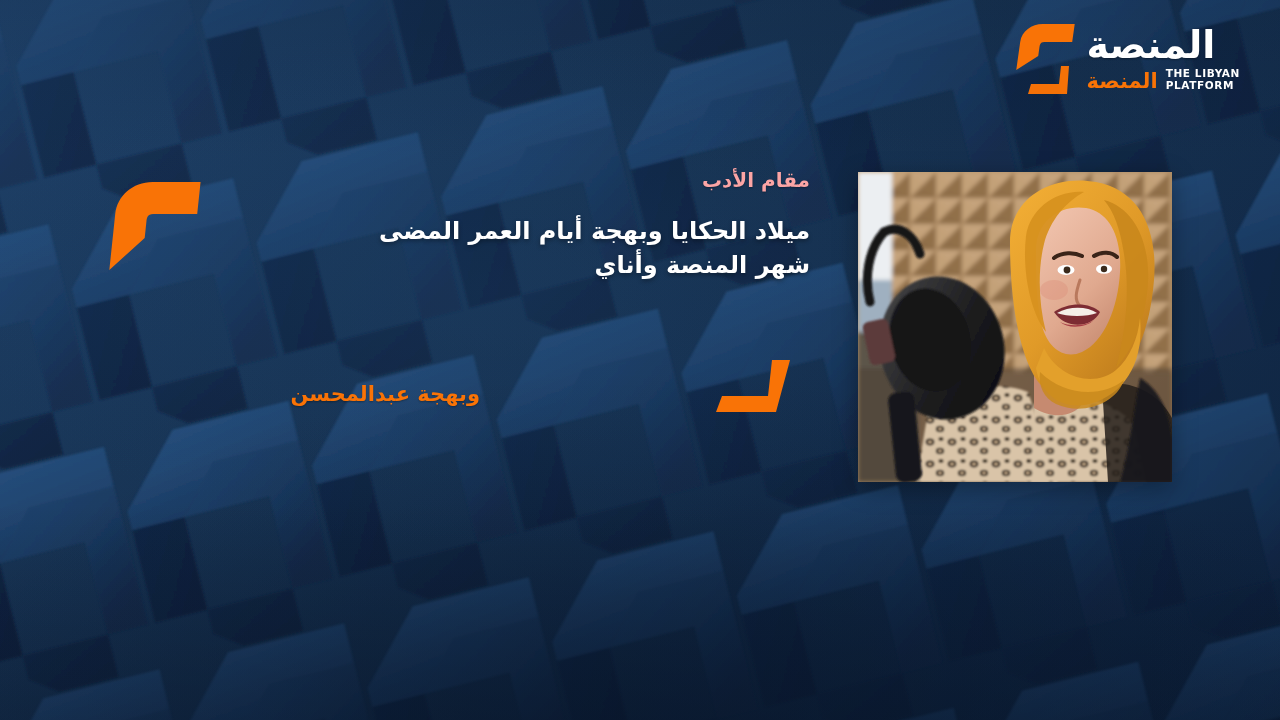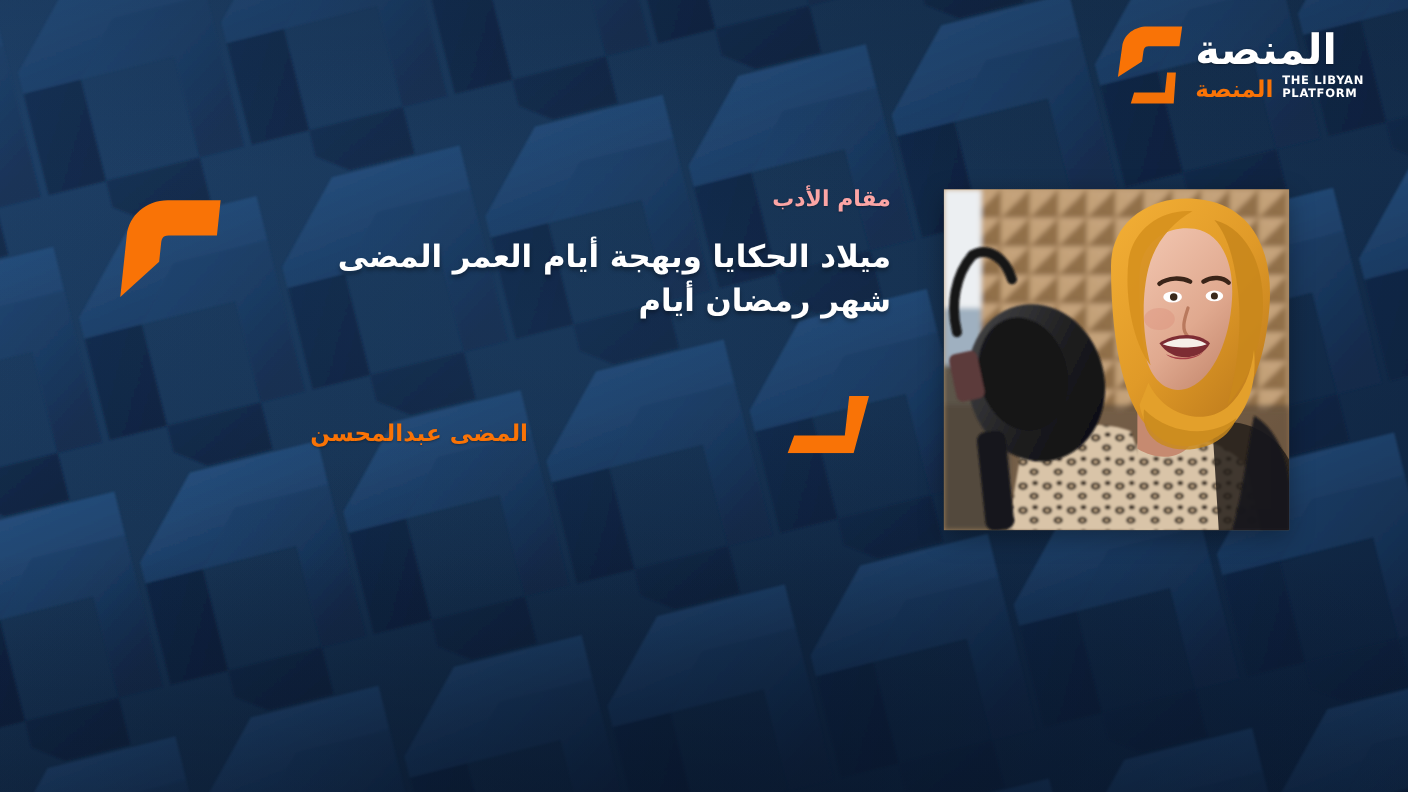--- a/index.html
+++ b/index.html
@@ -75,21 +75,21 @@
   .content{
     position:absolute; right:470px; top:168px;
     width:640px; text-align:right; direction:rtl;
   }
   .kicker{
     font-size:20px; font-weight:bold; color:#fca5a5;
     letter-spacing:0; margin-bottom:22px;
     text-shadow:0 1px 2px rgba(0,0,0,.3);
   }
   .title{
-    font-size:28px; font-weight:bold; color:#ffffff;
+    font-size:24px; font-weight:bold; color:#ffffff;
     line-height:1.42; letter-spacing:-0.2px;
     text-shadow:0 2px 4px rgba(0,0,0,.35);
   }
   .title .l2{ display:block; }
 
   .author{
     position:absolute; right:800px; top:382px;
     width:300px; text-align:right; direction:rtl;
     font-size:21px; font-weight:bold; color:#f97306;
     text-shadow:0 1px 2px rgba(0,0,0,.3);
@@ -191,25 +191,25 @@
     <svg class="logo-mark" viewBox="0 0 70 74">
       <path d="M10 48 L10 20 C10 9 19 2 30 2 L62 2 L62 20 L34 20 C30 20 30 23 30 26 L30 34 L10 48 Z" fill="#f97306" transform="skewX(-8) translate(6,0)"></path>
       <path d="M62 44 L54 44 L52 62 L24 62 L21 72 L60 72 Z" fill="#f97306" opacity=".98"></path>
     </svg>
   </div>
 
   <div class="content">
     <div class="kicker">مقام الأدب</div>
     <div class="title">
       <span>ميلاد الحكايا وبهجة أيام العمر المضى</span>
-      <span class="l2">شهر رمضان أيام</span>
+      <span class="l2">شهر المنصة وأناي</span>
     </div>
   </div>
 
-  <div class="author">المضى عبدالمحسن</div>
+  <div class="author">وبهجة عبدالمحسن</div>
 
   <div class="photo">
     <svg viewBox="0 0 314 310" preserveAspectRatio="xMidYMid slice" aria-hidden="true">
       <defs>
         <linearGradient id="wall" x1="0" y1="0" x2="1" y2="1">
           <stop offset="0%" stop-color="#c3a077"></stop>
           <stop offset="100%" stop-color="#8d6c48"></stop>
         </linearGradient>
         <pattern id="acoustic" width="26" height="26" patternUnits="userSpaceOnUse">
           <rect width="26" height="26" fill="#b08a62"></rect>

